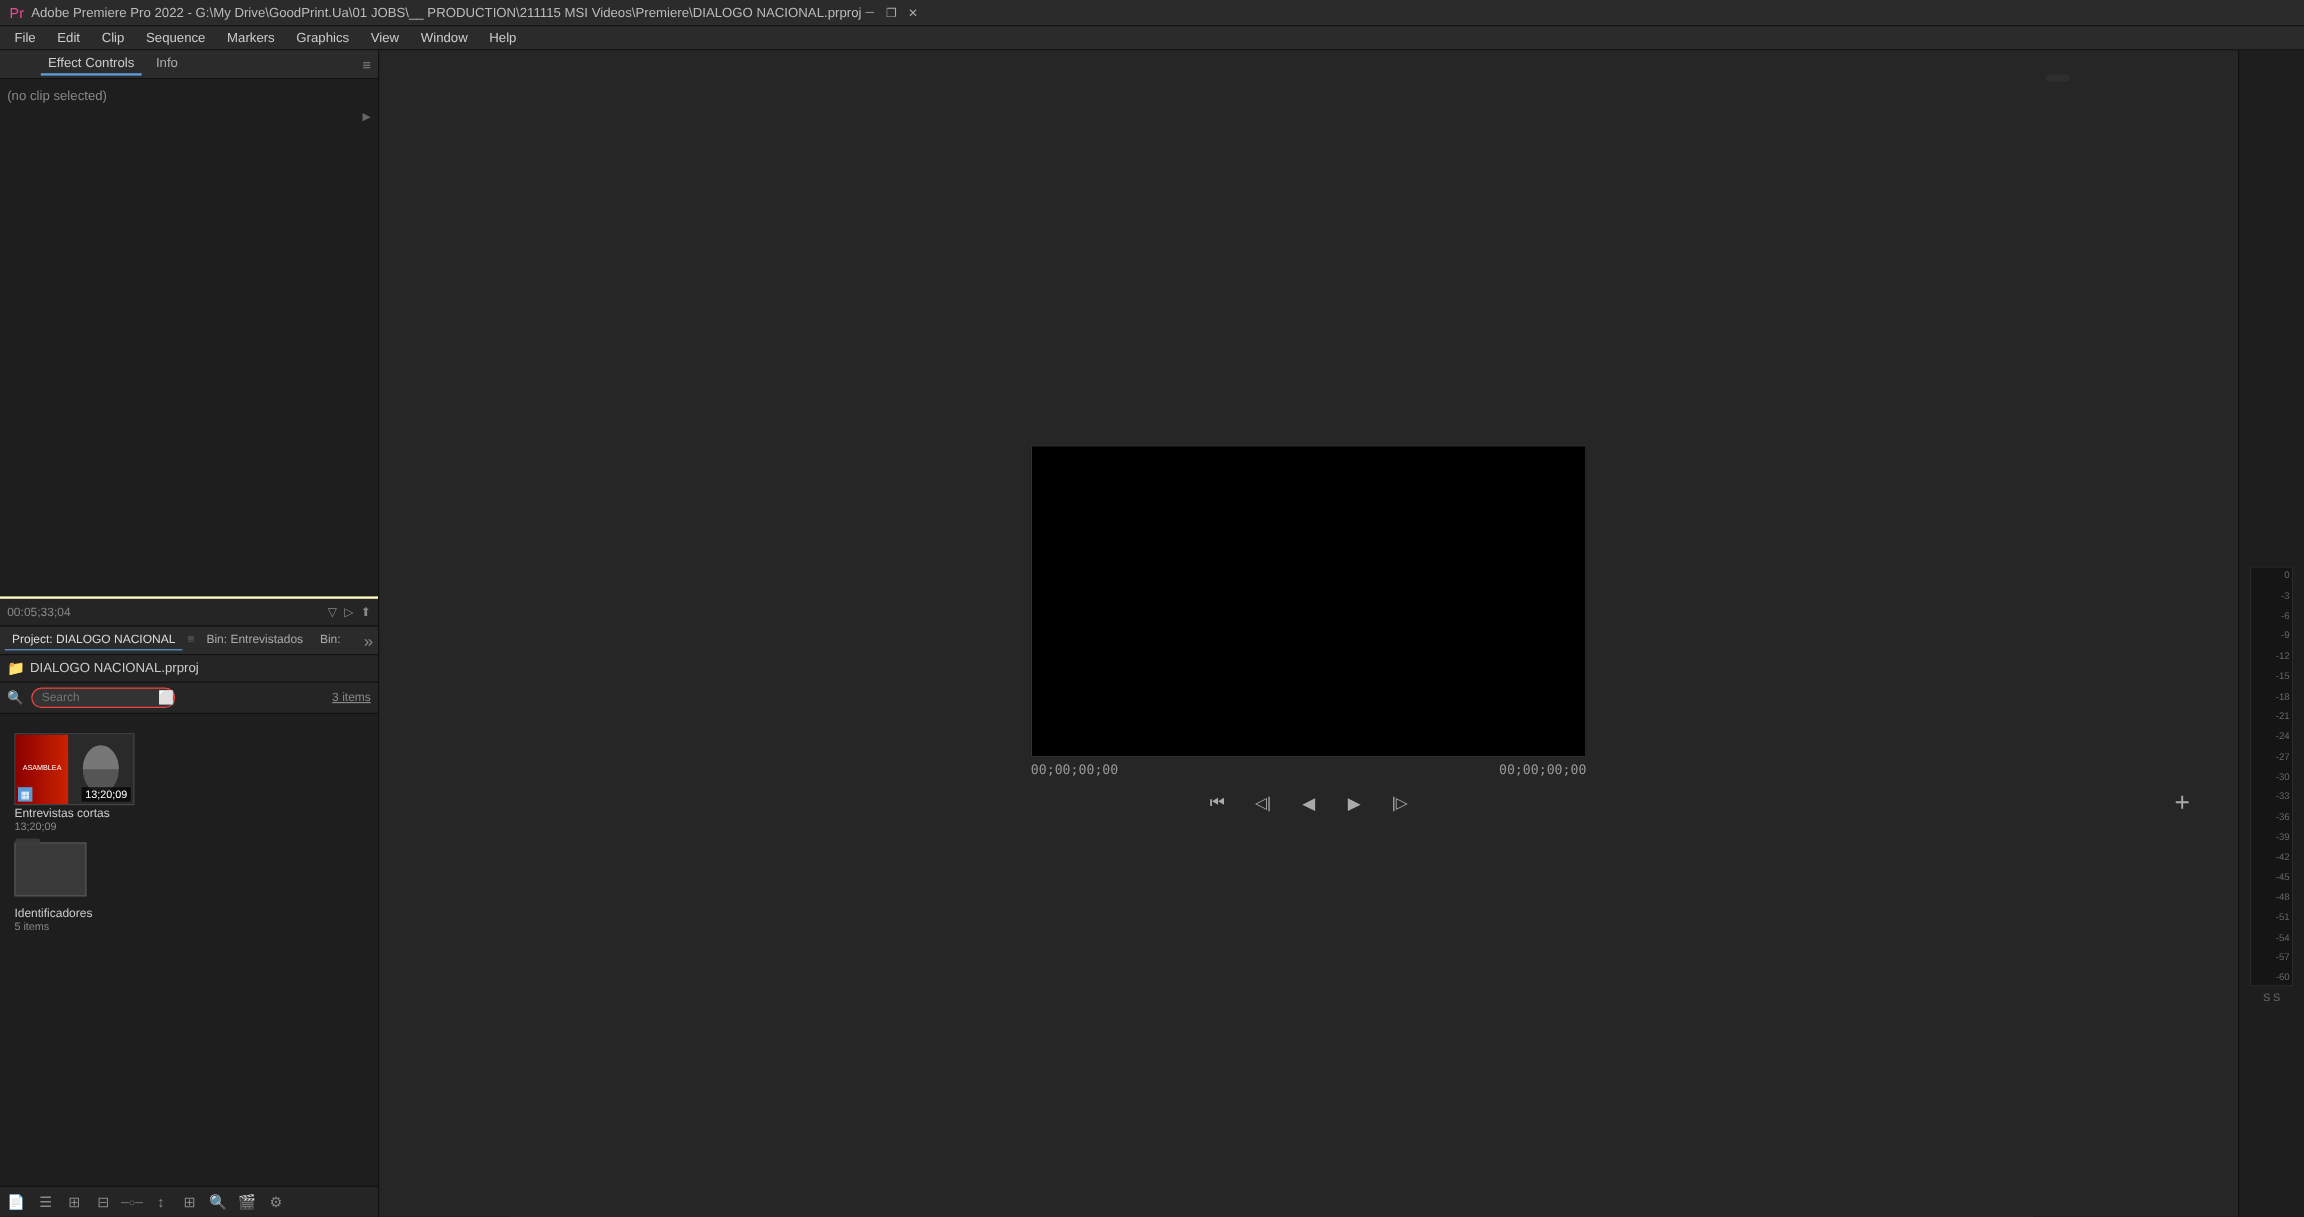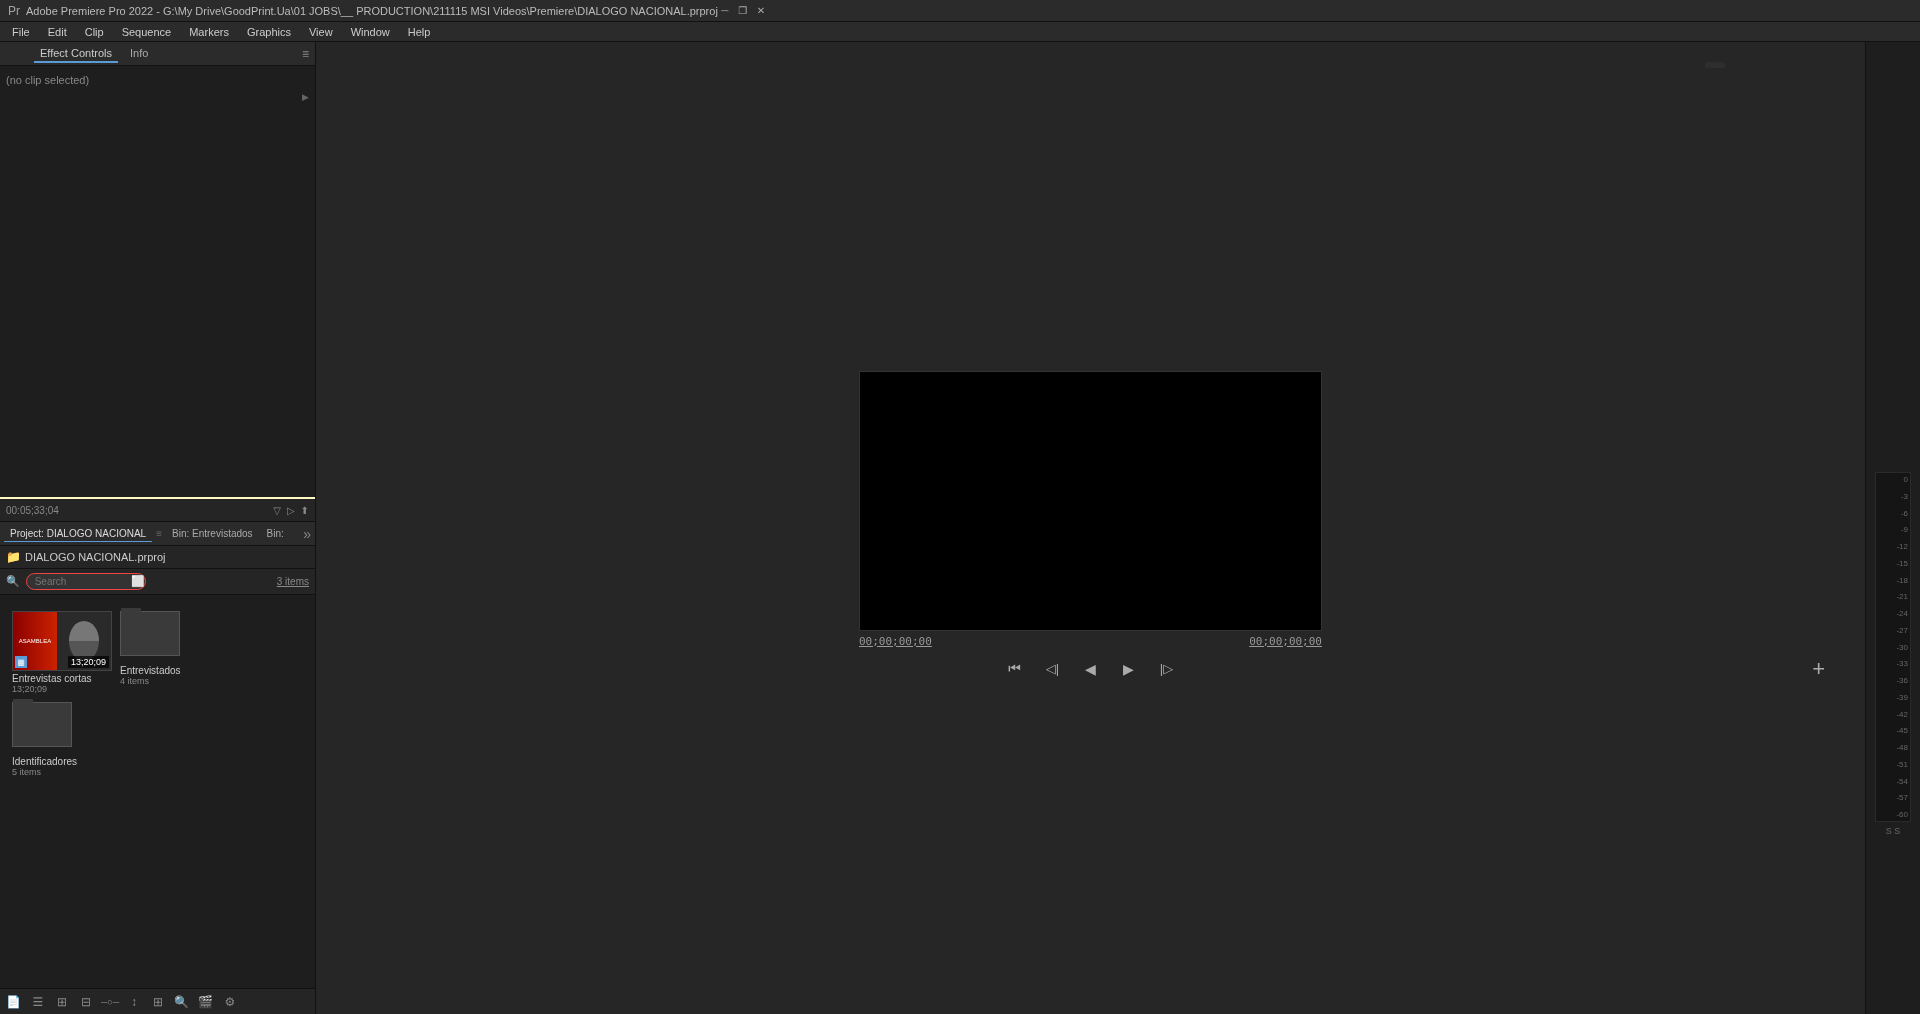--- a/index.html
+++ b/index.html
@@ -334,21 +334,20 @@
     }
     #preview-timecodes {
       width: 100%;
       max-width: 930px;
       display: flex;
       justify-content: space-between;
       padding: 4px 0;
       font-size: 11px;
       color: #999;
       font-family: monospace;
-      text-decoration: underline;
     }
     #preview-controls {
       display: flex;
       align-items: center;
       justify-content: center;
       gap: 12px;
       padding: 6px 0;
       position: relative;
       width: 100%;
     }
@@ -413,21 +412,21 @@
     #audio-footer {
       font-size: 8px;
       color: #666;
       margin-top: 4px;
     }
   </style>
 </head>
 <body>
 
 <div id="title-bar">
-  <span id="title-icon" style="margin-right:6px; font-size:12px; color:#a3a3a3;">Pr</span>
+  <span id="title-icon" style="margin-right:6px; font-size:12px; color:#ec4899;">Pr</span>
   <span style="font-size:11px; color:#bbb;">Adobe Premiere Pro 2022 - G:\My Drive\GoodPrint.Ua\01 JOBS\__ PRODUCTION\211115 MSI Videos\Premiere\DIALOGO NACIONAL.prproj</span>
   <div id="window-controls">
     <span class="win-btn">─</span>
     <span class="win-btn">❐</span>
     <span class="win-btn">✕</span>
   </div>
 </div>
 
 <div id="menu-bar">
   <span class="menu-item">File</span>
@@ -506,29 +505,20 @@
                   </div>
                 </div>
               </div>
               <div class="thumb-badge" style="background:#5b9bd5; width:12px;height:12px; font-size:8px; bottom:2px; left:2px; position:absolute; display:flex;align-items:center;justify-content:center;">▦</div>
               <div class="thumb-duration">13;20;09</div>
             </div>
             <div class="thumb-label">Entrevistas cortas</div>
             <div class="thumb-sublabel">13;20;09</div>
           </div>
 
-          <div class="thumb-item">
-            <div style="width:65px; height:52px; position:relative;">
-              <div class="thumb-folder" style="width:60px;height:45px;background:#3a3a3a; border:1px solid #555;position:relative;">
-                <div style="position:absolute;top:-4px;left:0;width:20px;height:4px;background:#3a3a3a;border-radius:1px 1px 0 0;"></div>
-              </div>
-            </div>
-            <div class="thumb-label">Entrevistados</div>
-            <div class="thumb-sublabel">4 items</div>
-          </div>
         </div>
 
         <div id="thumbnail-grid-2" style="display:flex; flex-wrap:wrap; gap:8px; padding: 0 4px 8px 4px;">
 
           <div class="thumb-item">
             <div style="width:65px; height:52px; position:relative;">
               <div class="thumb-folder" style="width:60px;height:45px;background:#3a3a3a; border:1px solid #555;position:relative;">
                 <div style="position:absolute;top:-4px;left:0;width:20px;height:4px;background:#3a3a3a;border-radius:1px 1px 0 0;"></div>
               </div>
             </div>

